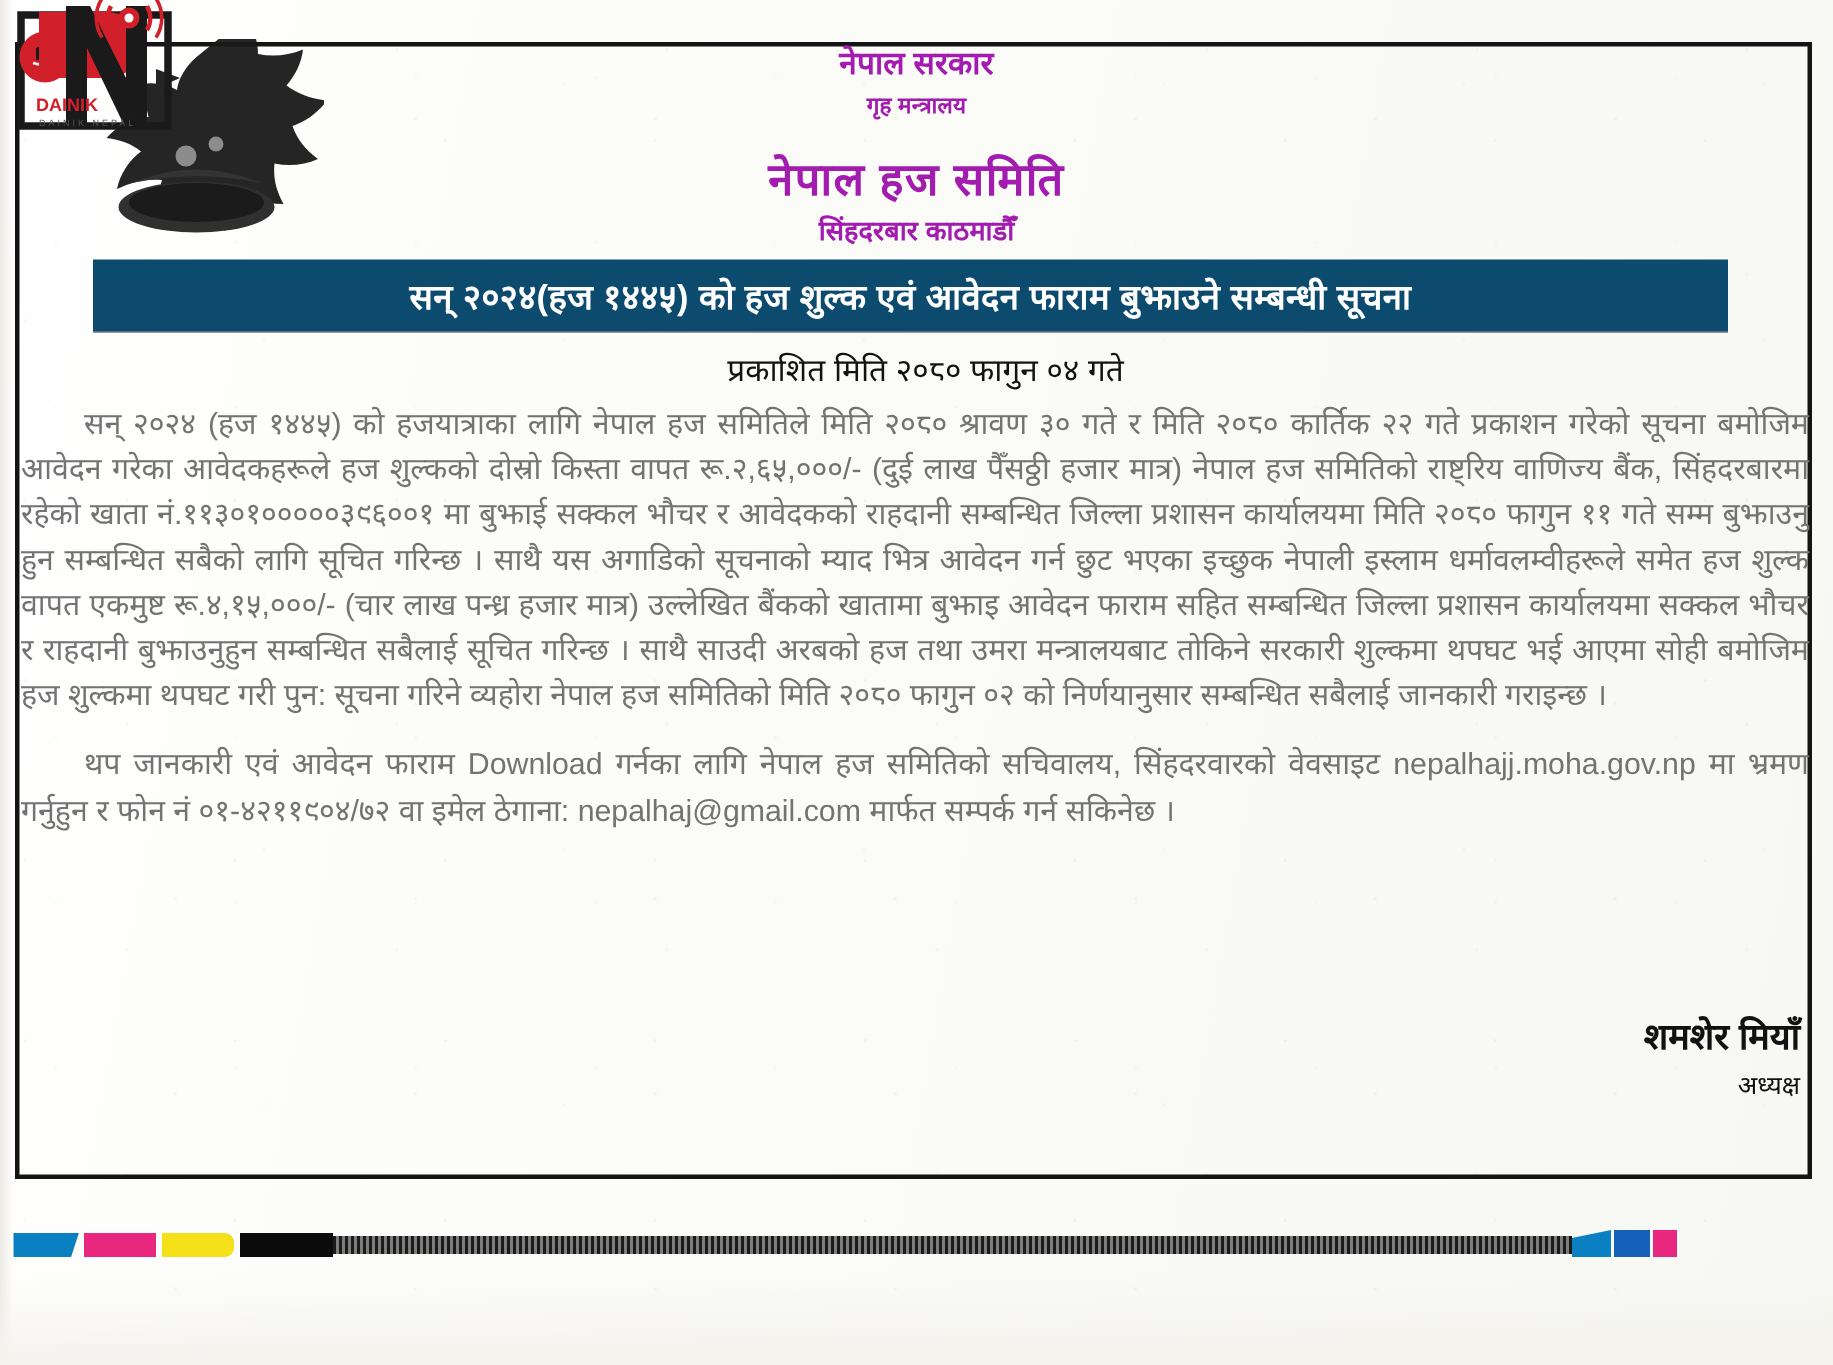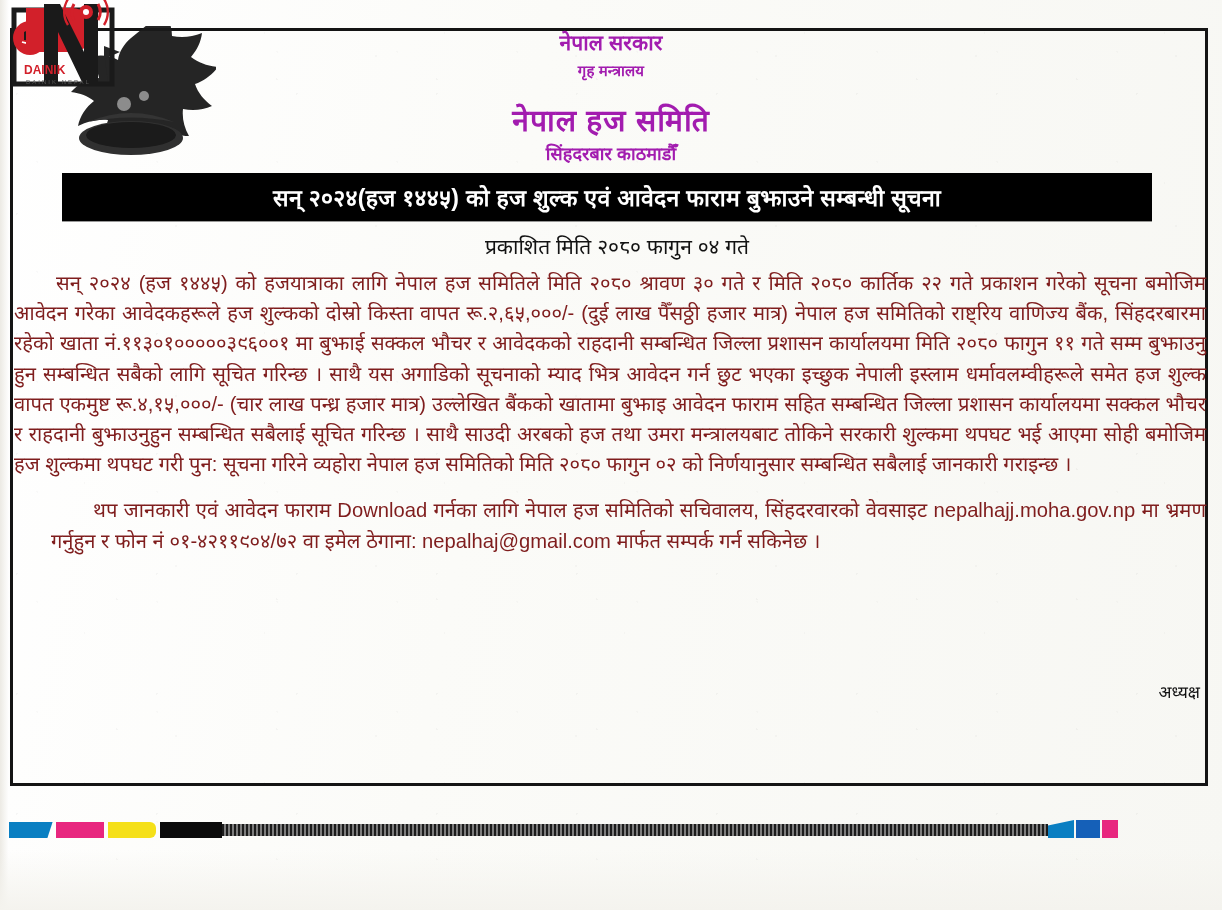--- a/index.html
+++ b/index.html
@@ -60,21 +60,21 @@
     letter-spacing:.1px;
   }
   .h-gov{font-size:21px;}
   .h-min{font-size:15px;margin-top:4px;}
   .h-org{font-size:30px;margin-top:22px;letter-spacing:1px;}
   .h-addr{font-size:18px;margin-top:3px;}
 
   
   .banner{
     position:absolute;left:62px;top:173px;width:1090px;height:48px;
-    background:#000000;
+    background:#0c4a6e;
     display:flex;align-items:center;justify-content:center;
     box-shadow:0 1px 0 rgba(0,0,0,.4);
   }
   .banner-text{
     color:#ffffff;
     font-family:"Liberation Sans","DejaVu Sans",sans-serif;
     font-weight:700;font-size:23px;letter-spacing:.3px;
     text-align:center;white-space:nowrap;
   }
 
@@ -82,25 +82,25 @@
   .pubdate{
     position:absolute;left:12px;right:0;top:232px;text-align:center;
     font-family:"Liberation Sans","DejaVu Sans",sans-serif;
     font-size:21px;font-weight:400;color:#121212;
   }
 
   
   .body{
     position:absolute;left:14px;top:268px;width:1192px;
     font-family:"Liberation Sans","DejaVu Sans",sans-serif;
-    font-size:20.2px;line-height:30.2px;color:#7f1d1d;
+    font-size:20.2px;line-height:30.2px;color:#737373;
     text-align:justify;text-justify:inter-word;
   }
   .para{margin:0 0 12px 0;text-indent:42px;}
-  .para.p2{margin-top:16px;padding-left:37px;}
+  .para.p2{margin-top:16px;}
 
   
   .sign{
     position:absolute;right:22px;top:676px;width:560px;text-align:right;
     font-family:"Liberation Sans","DejaVu Sans",sans-serif;color:#111;
   }
   .sign-name{font-size:24px;font-weight:700;line-height:1.3;}
   .sign-role{font-size:17px;margin-top:4px;}
   .sign-org{font-size:21px;margin-top:4px;}
 
@@ -188,20 +188,21 @@
   </div>
 
   <div class="pubdate">प्रकाशित मिति २०८० फागुन ०४ गते</div>
 
   <div class="body">
     <p class="para p1">सन् २०२४ (हज १४४५) को हजयात्राका लागि नेपाल हज समितिले मिति २०८० श्रावण ३० गते  र मिति २०८० कार्तिक २२ गते प्रकाशन गरेको सूचना बमोजिम आवेदन गरेका आवेदकहरूले हज शुल्कको दोस्रो किस्ता वापत रू.२,६५,०००/- (दुई लाख पैँसठ्ठी हजार मात्र) नेपाल हज समितिको राष्ट्रिय वाणिज्य बैंक, सिंहदरबारमा रहेको खाता नं.११३०१०००००३९६००१ मा बुझाई सक्कल भौचर र आवेदकको राहदानी सम्बन्धित जिल्ला प्रशासन कार्यालयमा मिति २०८० फागुन ११ गते सम्म बुझाउनु हुन सम्बन्धित सबैको लागि सूचित गरिन्छ । साथै यस अगाडिको सूचनाको म्याद भित्र आवेदन गर्न छुट भएका इच्छुक नेपाली इस्लाम धर्मावलम्वीहरूले समेत हज शुल्क वापत एकमुष्ट रू.४,१५,०००/- (चार लाख पन्ध्र हजार मात्र) उल्लेखित बैंकको खातामा बुझाइ आवेदन फाराम सहित सम्बन्धित जिल्ला प्रशासन कार्यालयमा सक्कल भौचर र राहदानी बुझाउनुहुन सम्बन्धित सबैलाई सूचित गरिन्छ । साथै साउदी अरबको हज तथा उमरा मन्त्रालयबाट तोकिने सरकारी शुल्कमा थपघट भई आएमा सोही बमोजिम हज शुल्कमा थपघट गरी पुन: सूचना गरिने व्यहोरा नेपाल हज समितिको मिति २०८० फागुन ०२ को निर्णयानुसार सम्बन्धित सबैलाई जानकारी गराइन्छ ।</p>
     <p class="para p2">थप जानकारी एवं आवेदन फाराम Download गर्नका लागि नेपाल हज समितिको सचिवालय, सिंहदरवारको वेवसाइट nepalhajj.moha.gov.np मा भ्रमण गर्नुहुन र फोन नं ०१-४२११९०४/७२ वा इमेल ठेगाना: nepalhaj@gmail.com मार्फत सम्पर्क गर्न सकिनेछ ।</p>
   </div>
 
   <div class="sign">
+    <div class="sign-name">शमशेर मियाँ</div>
     <div class="sign-role">अध्यक्ष</div>
   </div>
 
   <div class="registration">
     <div class="cmyk sw-c"></div>
     <div class="cmyk sw-m"></div>
     <div class="cmyk sw-y"></div>
     <div class="cmyk sw-k"></div>
     <div class="rule"></div>
     <div class="rc rc-1"></div>

